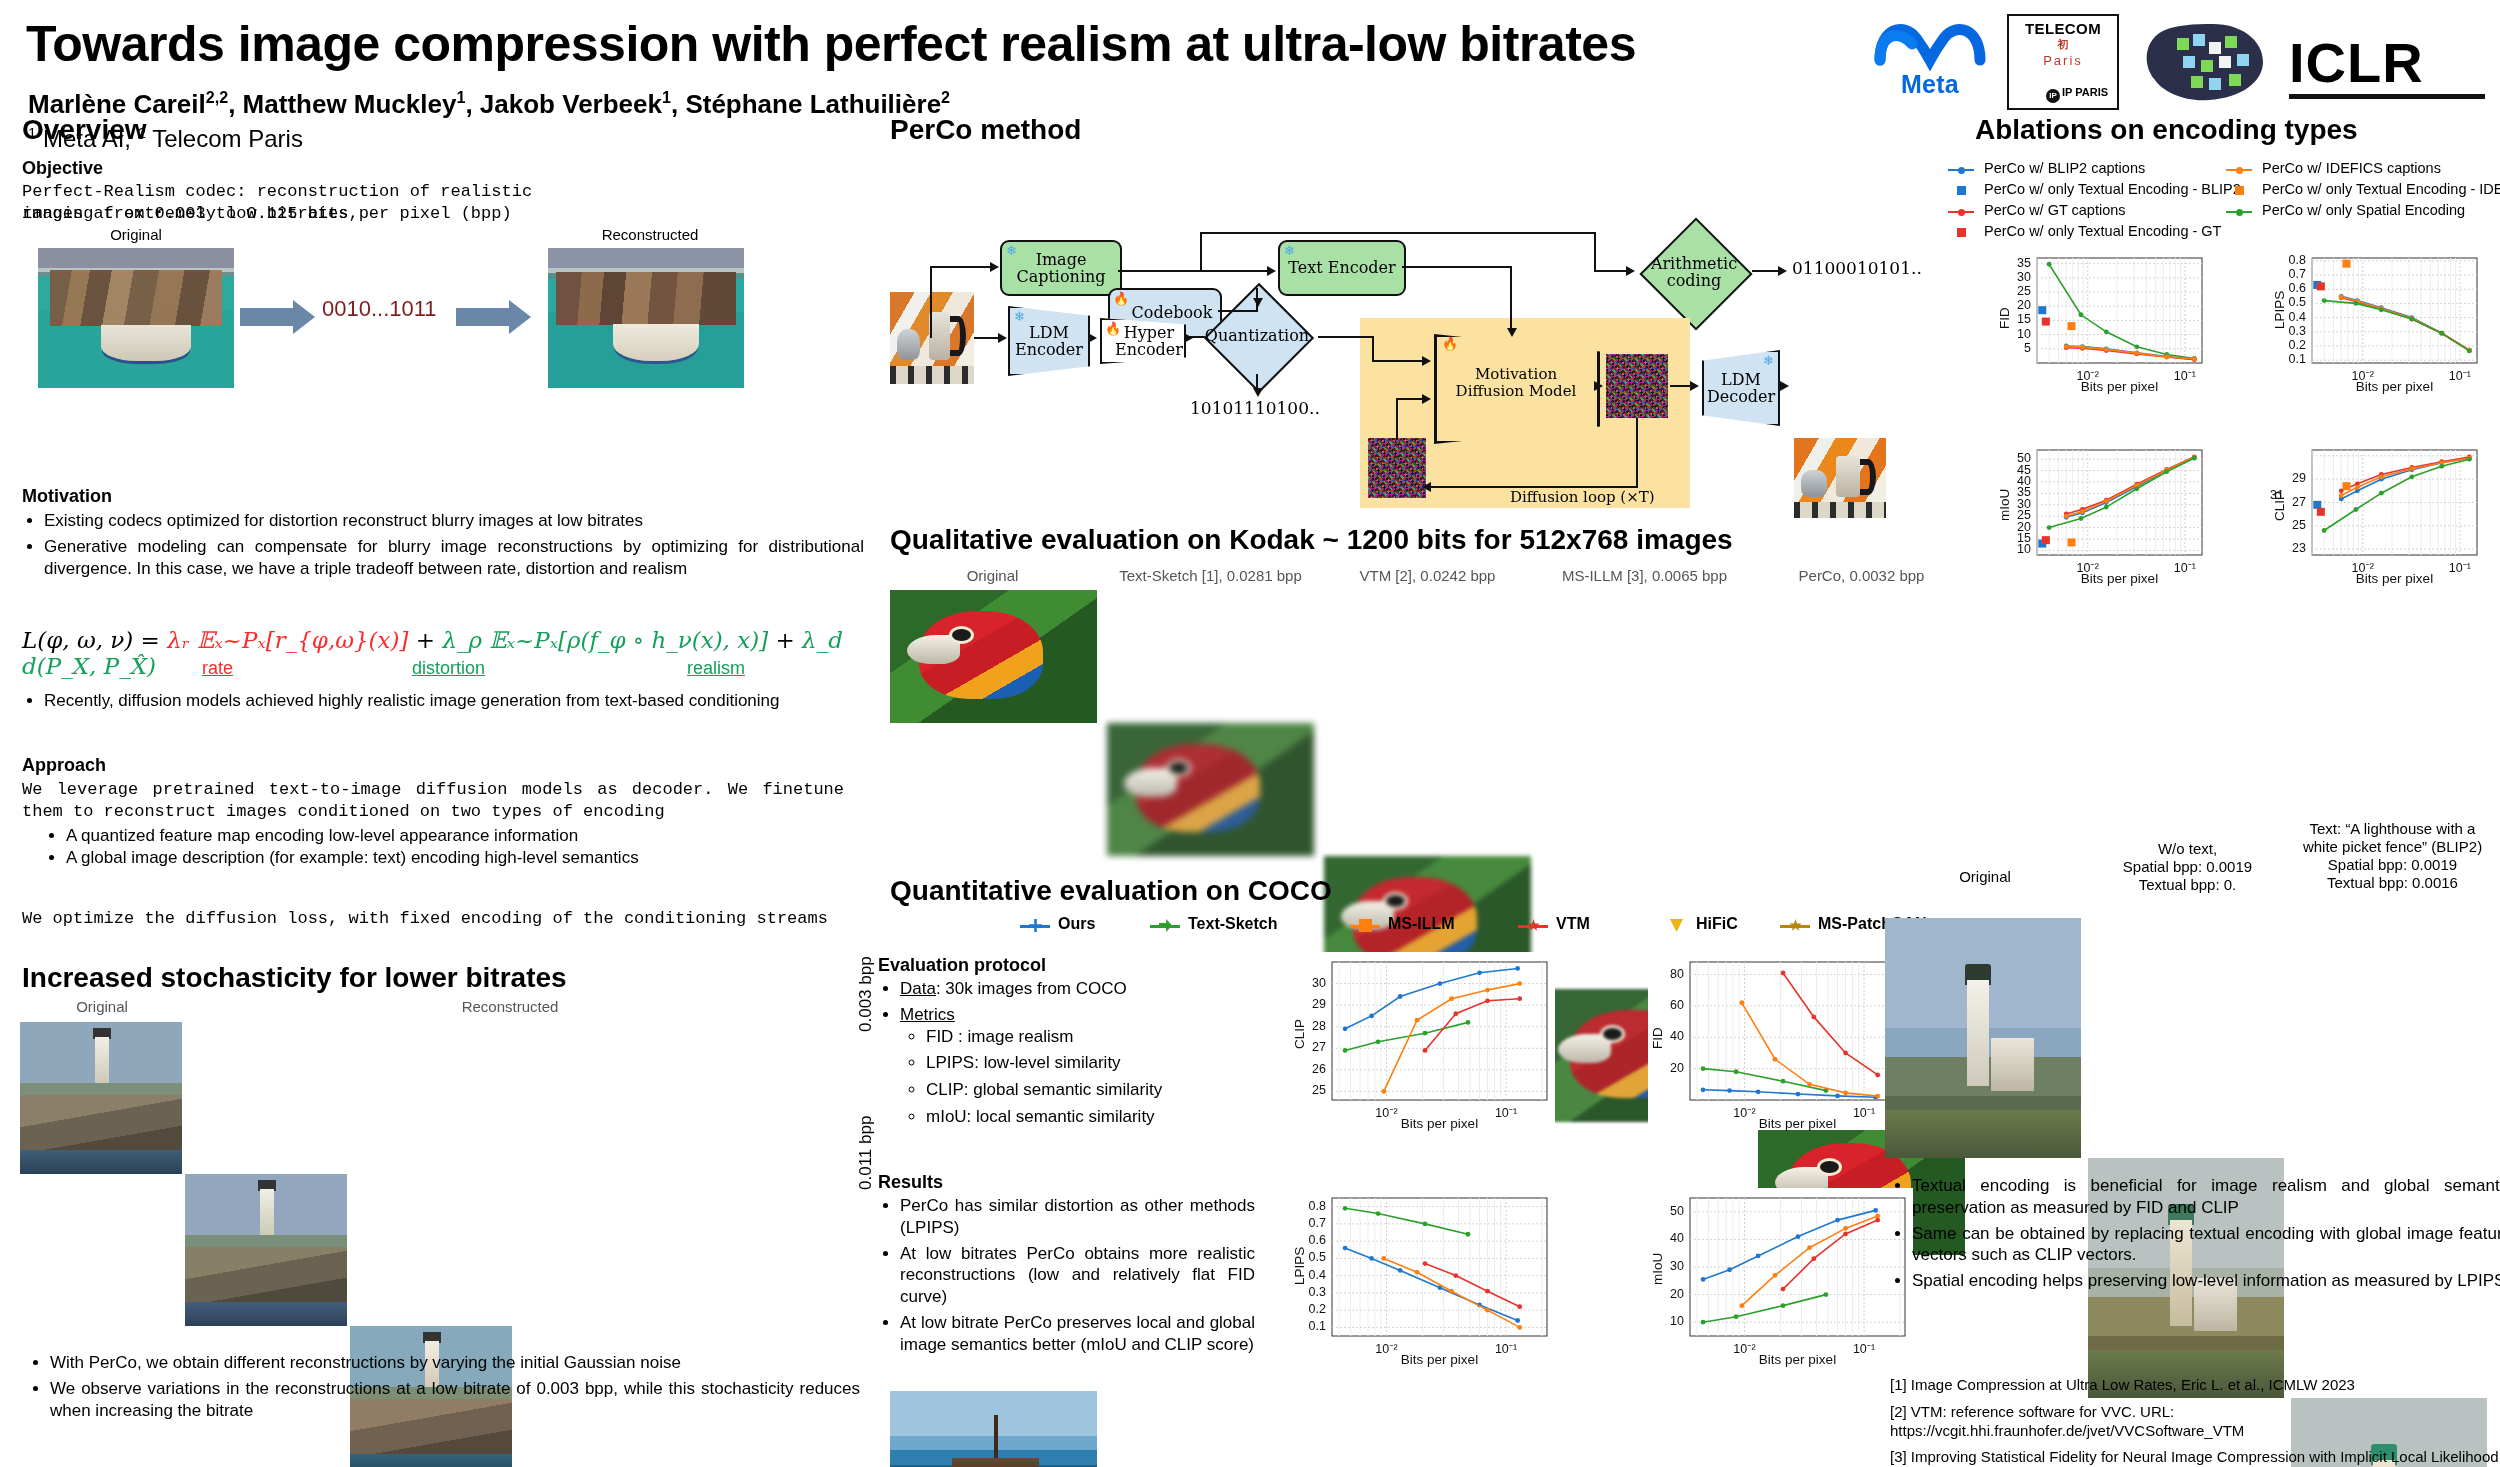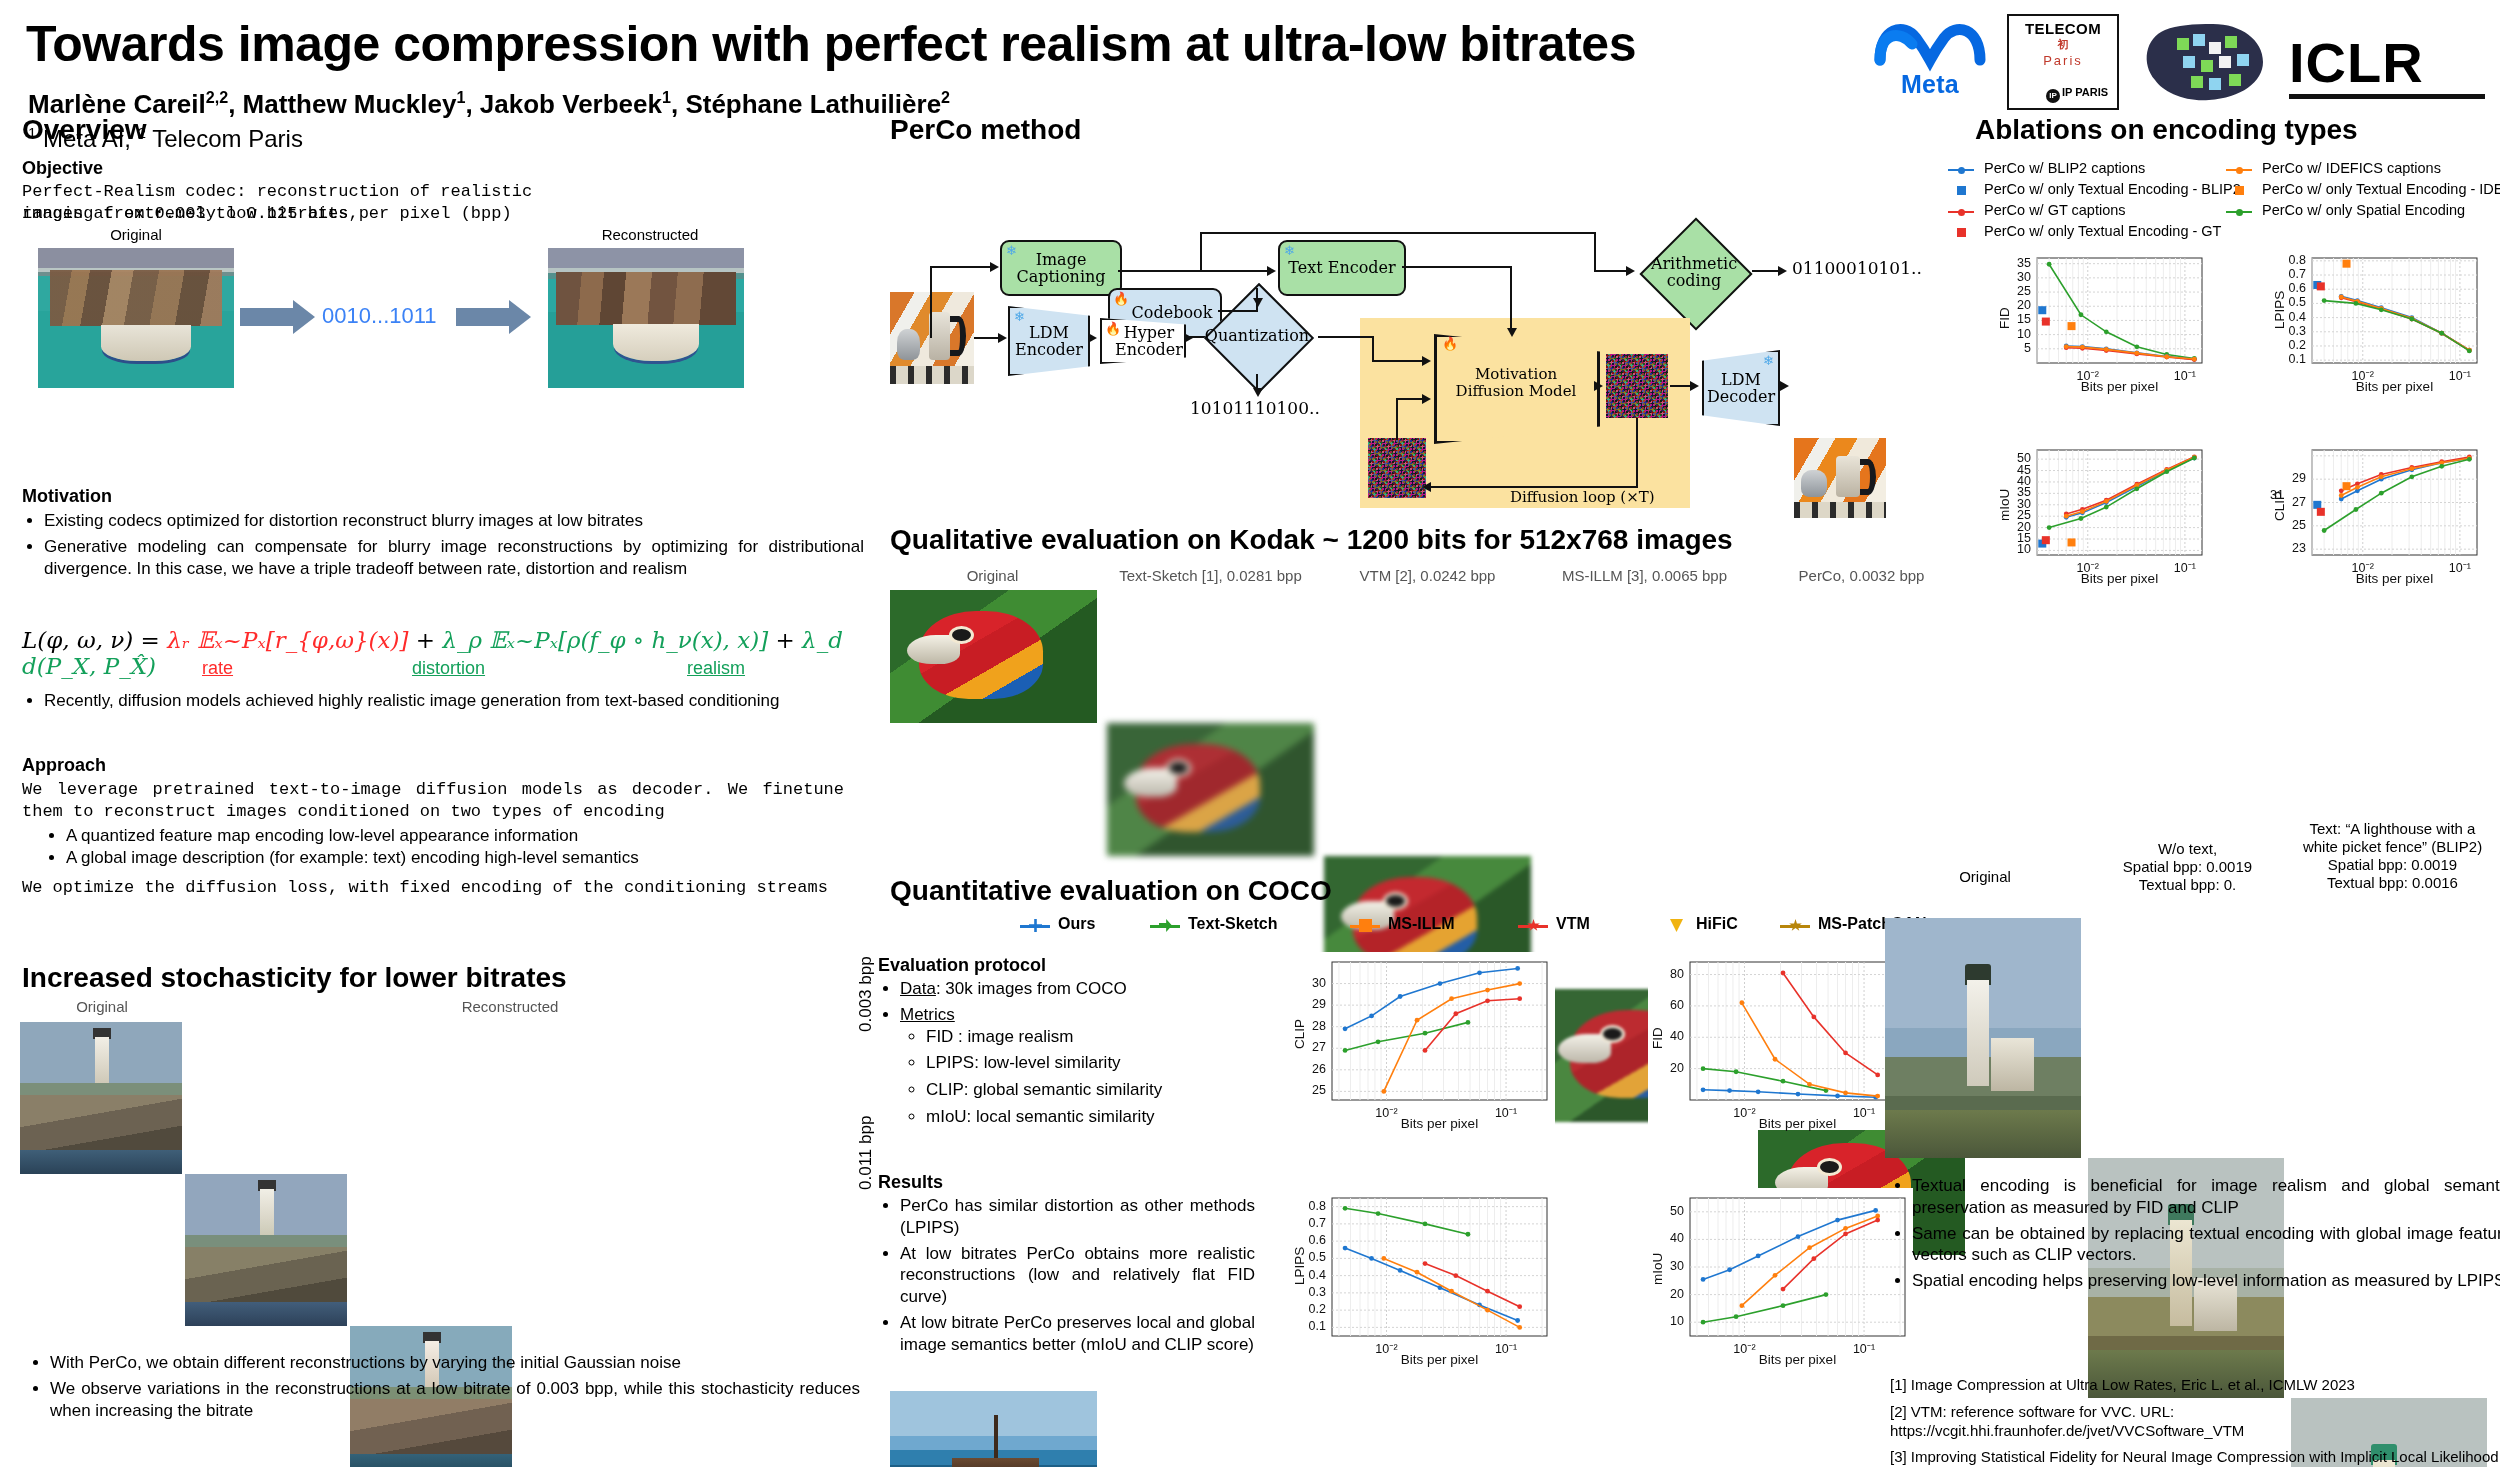--- a/index.html
+++ b/index.html
@@ -223,21 +223,21 @@
 <div class="abs body-t" style="left:22px;top:181px;width:520px;">Perfect-Realism codec: reconstruction of realistic images at extremely low bitrates,</div>
 <div class="abs body-t" style="left:22px;top:203px;width:520px;">ranging from 0.003 to 0.125 bits per pixel (bpp)</div>
 
 <div class="abs caption-sm" style="left:36px;top:226px;width:200px;">Original</div>
 <div class="abs ph boat" style="left:38px;top:248px;width:196px;height:140px;"></div>
 
 <div class="fatarrow" style="left:240px;top:300px;width:75px;">
   <div class="shaft" style="width:54px;"></div>
     <div class="head" style="left:53px;"></div>
 </div>
-<div class="abs" style="left:322px;top:303px;font-size:22px;color:#3b82f6;">0010...1011</div>
+<div class="abs" style="left:322px;top:296px;font-size:22px;color:#7f1d1d;">0010...1011</div>
 <div class="fatarrow" style="left:456px;top:300px;width:75px;">
   <div class="shaft" style="width:54px;"></div>
     <div class="head" style="left:53px;"></div>
 </div>
 
 <div class="abs caption-sm" style="left:545px;top:226px;width:210px;">Reconstructed</div>
 <div class="abs ph recon" style="left:548px;top:248px;width:196px;height:140px;"></div>
 
 <div class="abs sub-h" style="left:22px;top:486px;">Motivation</div>
 <ul class="bl abs" style="left:22px;top:510px;width:820px;list-style-type:disc;">
@@ -262,21 +262,21 @@
 <ul class="bl abs" style="left:22px;top:690px;width:820px;list-style-type:disc;">
   <li>Recently, diffusion models achieved highly realistic image generation from text-based conditioning</li>
 </ul>
 
 <div class="abs sub-h" style="left:22px;top:755px;">Approach</div>
 <div class="abs body-t" style="left:22px;top:779px;width:822px;text-align:justify;">We leverage pretrained text-to-image diffusion models as decoder. We finetune them to reconstruct images conditioned on two types of encoding</div>
 <ul class="bl2 abs" style="left:22px;top:825px;width:810px;">
   <li>A quantized feature map encoding low-level appearance information</li>
   <li>A global image description (for example: text) encoding high-level semantics</li>
 </ul>
-<div class="abs body-t" style="left:22px;top:877px;width:822px;">We optimize the diffusion loss, with fixed encoding of the conditioning streams</div>
+<div class="abs body-t" style="left:22px;top:908px;width:822px;">We optimize the diffusion loss, with fixed encoding of the conditioning streams</div>
 
 <div class="abs sect-h" style="left:22px;top:962px;width:830px;">Increased stochasticity for lower bitrates</div>
 <div class="abs caption-sm" style="left:22px;top:998px;width:160px;color:#555;">Original</div>
 <div class="abs caption-sm" style="left:200px;top:998px;width:620px;color:#555;">Reconstructed</div>
 
 <div class="abs" style="left:20px;top:1022px;width:820px;height:310px;">
   <div class="ph rocks" style="left:0px;top:0px;width:162px;height:152px;">
       <div class="lamp2"></div>
       <div class="lh"></div>
       <div class="rock"></div>

